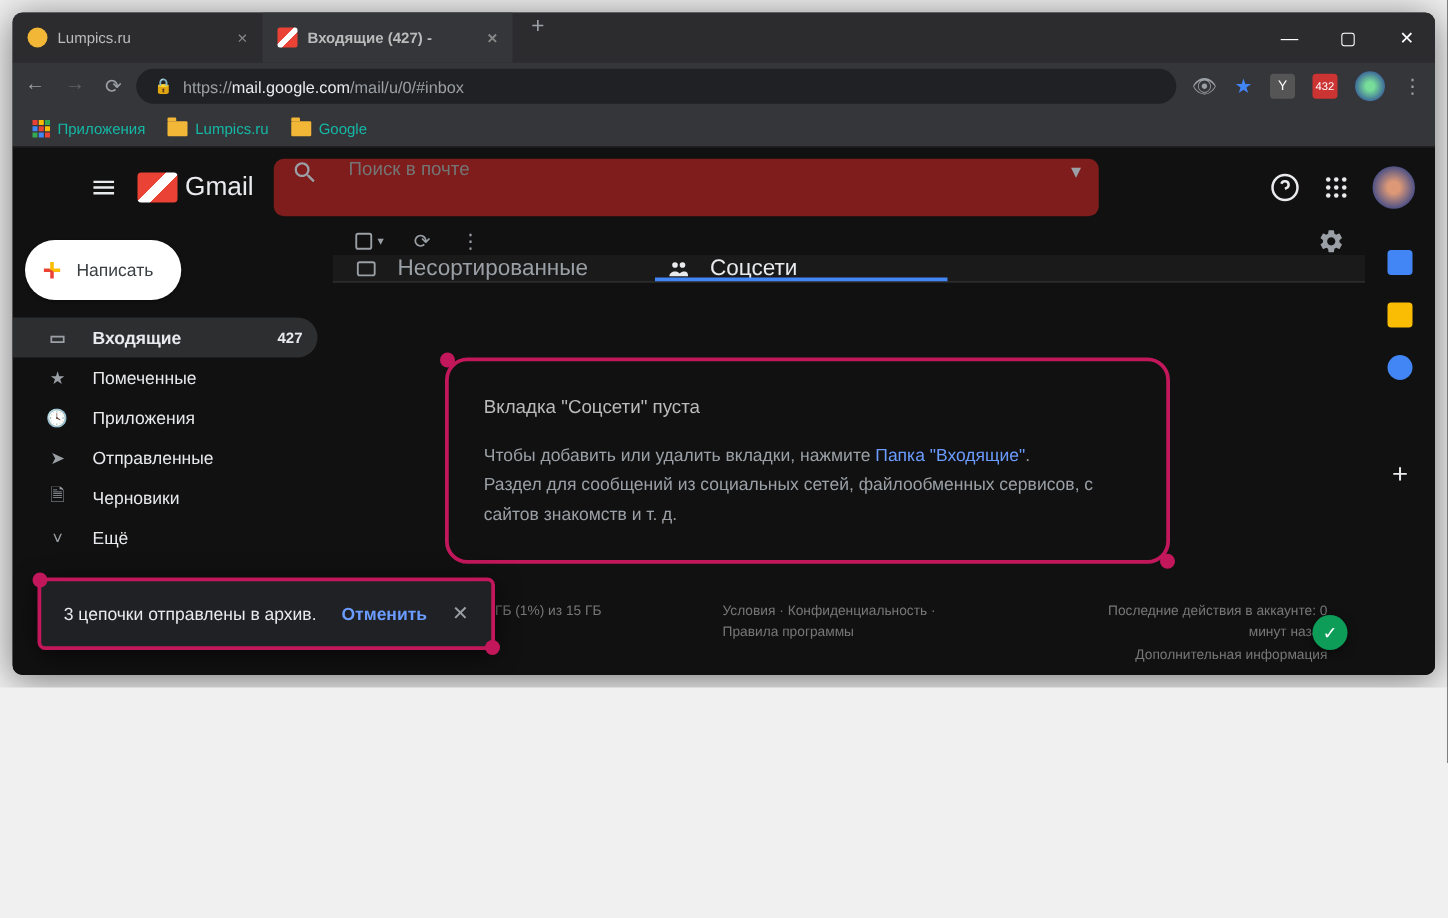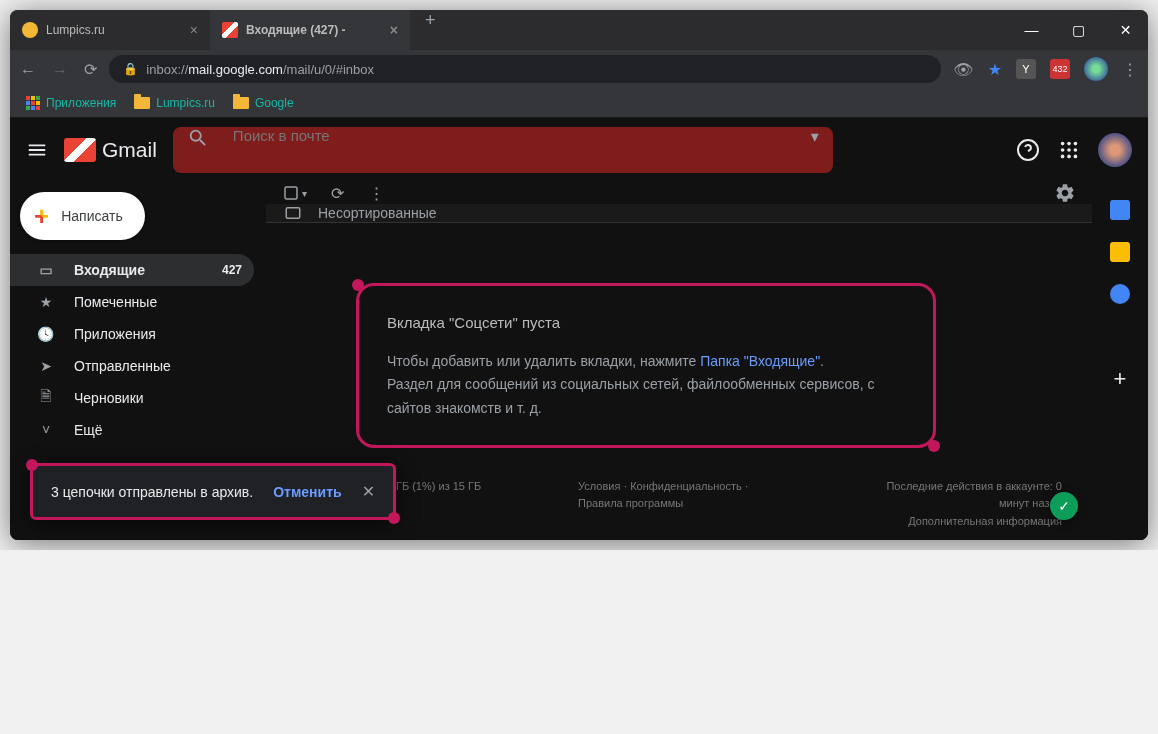--- a/index.html
+++ b/index.html
@@ -26,21 +26,21 @@
 .addr-right { display: flex; gap: 14px; align-items: center; color: #9aa0a6; }
 .ext-badge { width: 20px; height: 20px; background: #c33; color: #fff; font-size: 9px; display: flex; align-items: center; justify-content: center; border-radius: 3px; }
 .ext-avatar { width: 24px; height: 24px; background: radial-gradient(circle, #7d9 20%, #359 80%); border-radius: 50%; }
 .bookmarks { background: #35363a; height: 30px; display: flex; align-items: center; padding: 0 16px; gap: 18px; border-bottom: 1px solid #1a1a1a; }
 .bm-item { display: flex; align-items: center; gap: 6px; color: #14b8a6; font-size: 12px; cursor: pointer; }
 .bm-apps { width: 14px; height: 14px; display: grid; grid-template-columns: 1fr 1fr 1fr; grid-template-rows: 1fr 1fr 1fr; gap: 1px; }
 .bm-apps div:nth-child(1){background:#EA4335}.bm-apps div:nth-child(2){background:#FBBC04}.bm-apps div:nth-child(3){background:#34A853}.bm-apps div:nth-child(4){background:#4285F4}.bm-apps div:nth-child(5){background:#EA4335}.bm-apps div:nth-child(6){background:#FBBC04}.bm-apps div:nth-child(7){background:#34A853}.bm-apps div:nth-child(8){background:#4285F4}.bm-apps div:nth-child(9){background:#EA4335}
 .bm-folder { width: 16px; height: 12px; background: #f2b736; border-radius: 1px; position: relative; }
 .bm-folder::before { content: ''; position: absolute; top: -3px; left: 0; width: 7px; height: 3px; background: #f2b736; border-radius: 1px 1px 0 0; }
 .gmail-app { flex: 1; display: flex; flex-direction: column; background: #111; overflow: hidden; }
-.gm-header { height: 64px; display: flex; align-items: center; padding: 0 16px; gap: 16px; }
+.gm-header { height: 64px; display: flex; align-items: center; padding: 0 16px; gap: 16px; margin-left: 46px; }
 .menu-icon { color: #e8eaed; cursor: pointer; }
 .gm-logo { display: flex; align-items: center; gap: 6px; }
 .gm-logo-m { width: 32px; height: 24px; background: linear-gradient(135deg, #EA4335 0%, #EA4335 40%, #fff 40%, #fff 60%, #EA4335 60%); border-radius: 3px; }
 .gm-logo-text { color: #e8eaed; font-size: 21px; }
 .search-box { flex: 1; max-width: 660px; background: #7f1d1d; border-radius: 8px; height: 46px; display: flex; align-items: flex-start; padding: 0 14px; gap: 24px; color: #9aa0a6; }
 .search-box input { flex: 1; background: none; border: none; color: #e8eaed; font-size: 15px; outline: none; }
 .search-dd { margin-left: auto; }
 .hdr-right { display: flex; gap: 18px; align-items: center; margin-left: auto; color: #e8eaed; }
 .hdr-avatar { width: 34px; height: 34px; background: radial-gradient(circle, #d97 20%, #348 80%); border-radius: 50%; }
 .gm-body { flex: 1; display: flex; overflow: hidden; }
@@ -49,21 +49,21 @@
 .compose-plus { font-size: 26px; background: linear-gradient(45deg, #4285F4 25%, #EA4335 25%, #EA4335 50%, #FBBC04 50%, #FBBC04 75%, #34A853 75%); -webkit-background-clip: text; background-clip: text; color: transparent; font-weight: bold; }
 .sb-item { display: flex; align-items: center; gap: 18px; padding: 0 12px 0 26px; height: 32px; color: #e8eaed; font-size: 14px; border-radius: 0 16px 16px 0; cursor: pointer; margin-right: 12px; }
 .sb-item.active { background: #2d2e30; font-weight: bold; }
 .sb-item .count { margin-left: auto; font-size: 12px; }
 .sb-icon { width: 20px; display: flex; justify-content: center; color: #9aa0a6; }
 .main { flex: 1; display: flex; flex-direction: column; background: #111; overflow: hidden; position: relative; }
 .toolbar { height: 48px; display: flex; align-items: center; padding: 0 16px; gap: 24px; color: #9aa0a6; }
 .tb-check { display: flex; align-items: center; gap: 2px; }
 .gear { margin-left: auto; cursor: pointer; }
 .cat-tabs { height: 56px; display: flex; border-bottom: 1px solid #333; background: #1a1a1a; }
-.cat-tab { flex: 1; max-width: 250px; display: flex; align-items: center; gap: 16px; padding: 0 18px; color: #9aa0a6; cursor: pointer; position: relative; font-size: 14px; }
+.cat-tab { flex: 1; max-width: 250px; display: flex; align-items: center; gap: 16px; padding: 0 18px; color: #9aa0a6; cursor: pointer; position: relative; font-size: 18px; }
 .cat-tab.active { color: #e8eaed; }
 .cat-tab.active::after { content: ''; position: absolute; bottom: 0; left: 8px; right: 8px; height: 3px; background: #4285F4; }
 .empty-box { margin: 60px 40px 20px 90px; border: 3px solid #c2185b; border-radius: 18px; padding: 24px 28px; color: #9aa0a6; font-size: 14px; line-height: 1.7; max-width: 580px; position: relative; }
 .empty-box::before, .empty-box::after { content:''; position:absolute; width:12px; height:12px; background:#c2185b; border-radius:50%; }
 .empty-box::before { top:-7px; left:-7px; } .empty-box::after { bottom:-7px; right:-7px; }
 .empty-box .etitle { color: #bbb; font-size: 15px; margin-bottom: 10px; }
 .empty-box .link { color: #6b9cff; cursor: pointer; }
 .footer { display: flex; color: #777; font-size: 11px; padding: 10px 30px; gap: 80px; margin-top: auto; }
 .footer a { color: #777; text-decoration: none; }
 .footer-col { flex:1; line-height:1.6; }
@@ -108,21 +108,21 @@
 
   <div class="addrbar">
     <div class="nav-icons">
       <span>←</span>
       <span style="opacity:.4">→</span>
       <span>⟳</span>
     </div>
     <div class="url-field">
       <span class="lock">🔒</span>
       <span class="url-text">
-        <span>inbox://</span><span class="domain">mail.google.com</span><span>/mail/u/0/#inbox</span>
+        <span>https://</span><span class="domain">mail.google.com</span><span>/mail/u/0/#inbox</span>
       </span>
     </div>
     <div class="addr-right">
       <span>👁</span>
       <span style="color:#4285F4">★</span>
       <span style="width:20px;height:20px;background:#555;border-radius:3px;display:flex;align-items:center;justify-content:center;font-size:11px;color:#fff">Y</span>
       <span class="ext-badge">432</span>
       <div class="ext-avatar"></div>
       <span>⋮</span>
     </div>
@@ -238,20 +238,28 @@
               <path d="M19.14 12.94c.04-.3.06-.61.06-.94 0-.32-.02-.64-.07-.94l2.03-1.58a.5.5 0 00.12-.61l-1.92-3.32a.5.5 0 00-.59-.22l-2.39.96c-.5-.38-1.03-.7-1.62-.94l-.36-2.54a.488.488 0 00-.48-.41h-3.84c-.24 0-.43.17-.47.41l-.36 2.54c-.59.24-1.13.57-1.62.94l-2.39-.96a.492.492 0 00-.59.22L2.74 8.87c-.12.21-.08.47.12.61l2.03 1.58c-.05.3-.09.63-.09.94s.02.64.07.94l-2.03 1.58a.5.5 0 00-.12.61l1.92 3.32c.12.22.37.29.59.22l2.39-.96c.5.38 1.03.7 1.62.94l.36 2.54c.05.24.24.41.48.41h3.84c.24 0 .44-.17.47-.41l.36-2.54c.59-.24 1.13-.56 1.62-.94l2.39.96c.22.08.47 0 .59-.22l1.92-3.32c.12-.22.07-.47-.12-.61l-2.01-1.58zM12 15.6c-1.98 0-3.6-1.62-3.6-3.6s1.62-3.6 3.6-3.6 3.6 1.62 3.6 3.6-1.62 3.6-3.6 3.6z"></path>
             </svg>
         </div>
         <div class="cat-tabs">
           <div class="cat-tab">
             <svg width="18" height="18" viewBox="0 0 24 24" fill="none" stroke="currentColor" stroke-width="2">
                 <rect x="3" y="5" width="18" height="14" rx="2"></rect>
               </svg>
             <span>Несортированные</span>
           </div>
+          <div class="cat-tab active">
+            <svg width="18" height="18" viewBox="0 0 24 24" fill="currentColor">
+                <circle cx="8" cy="8" r="3"></circle>
+                <circle cx="16" cy="8" r="3"></circle>
+                <path d="M2 20c0-3 3-5 6-5s6 2 6 5M12 20c0-3 3-5 6-5s4 2 4 5"></path>
+              </svg>
+            <span>Соцсети</span>
+          </div>
         </div>
 
         <div class="empty-box">
           <div class="etitle">Вкладка "Соцсети" пуста</div>
           <div style="margin-top:14px">
             <span>Чтобы добавить или удалить вкладки, нажмите </span><span class="link">Папка "Входящие"</span>.
           </div>
           <div>Раздел для сообщений из социальных сетей, файлообменных сервисов, с сайтов знакомств и т. д.</div>
         </div>
 

